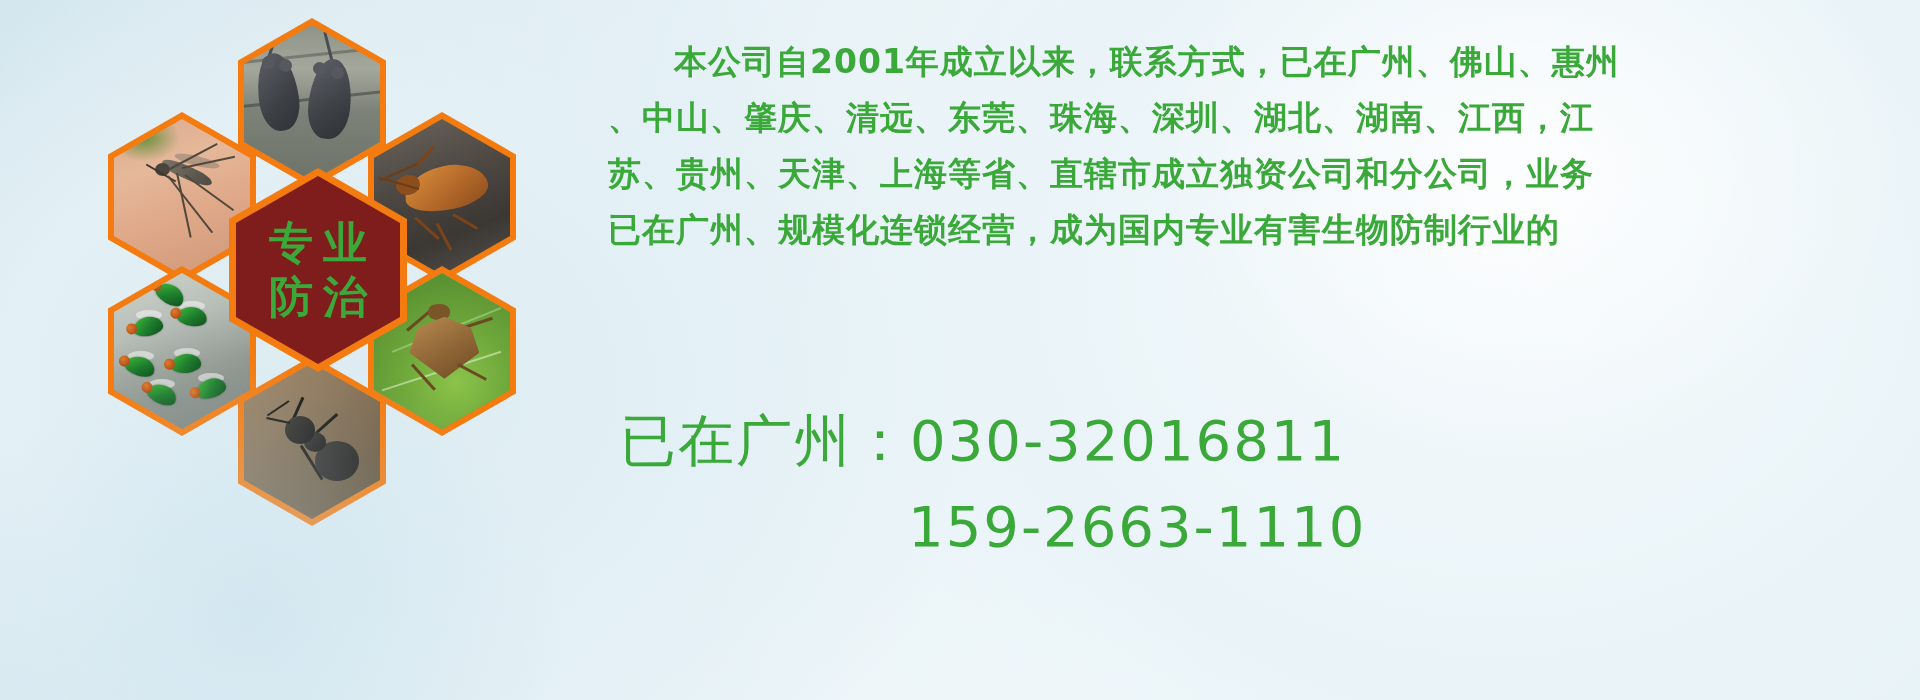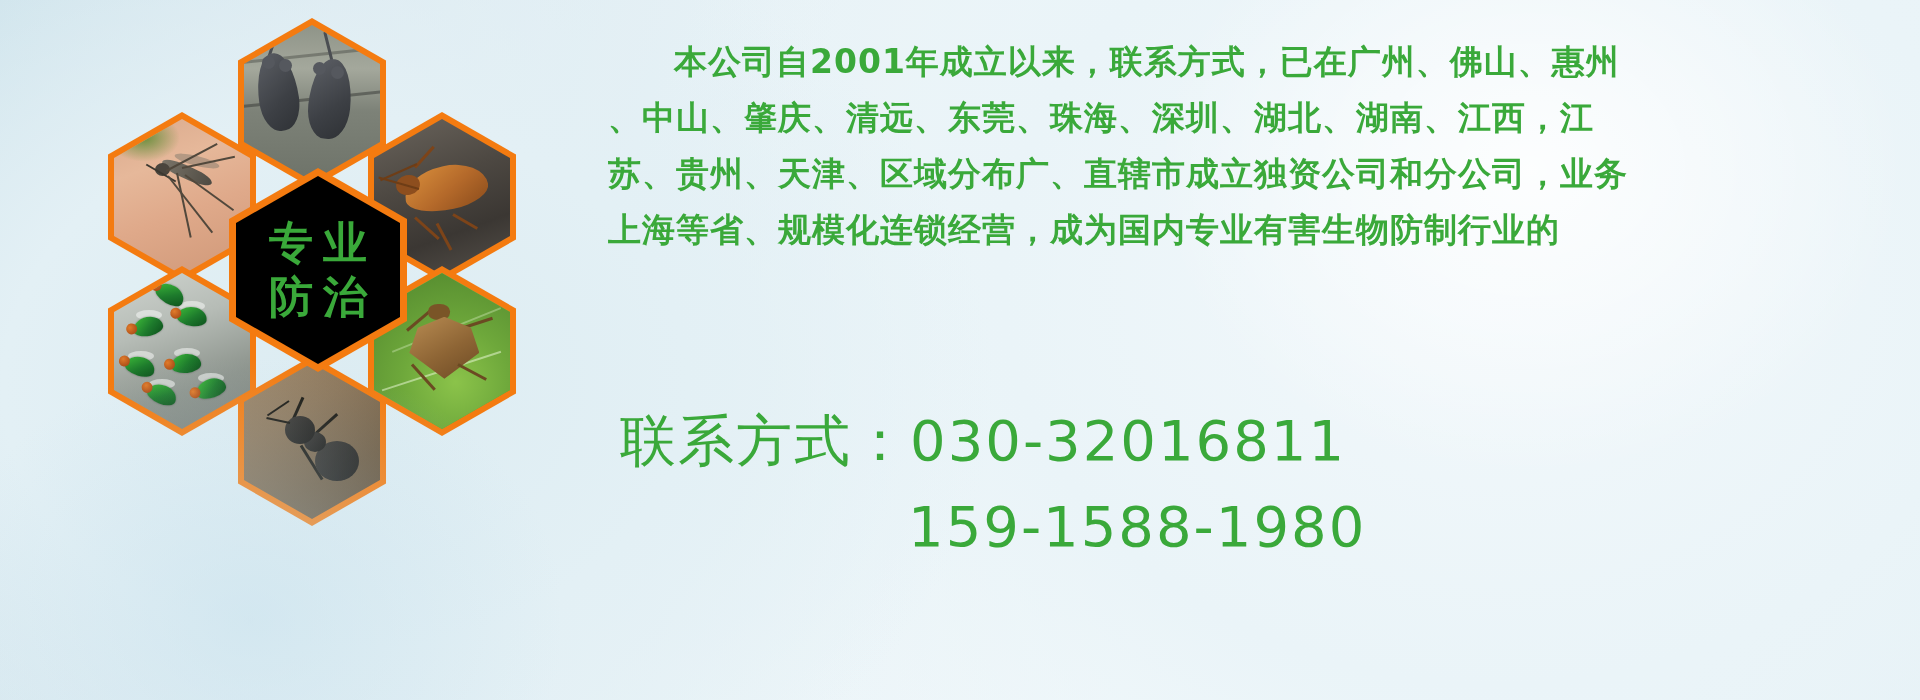--- a/index.html
+++ b/index.html
@@ -43,21 +43,21 @@
   .hex.big .inner{width:164px;height:188px;}
 
   
   .hex-mosquito{left:20px;top:104px;}
   .hex-rats{left:150px;top:10px;}
   .hex-roach{left:280px;top:104px;}
   .hex-flies{left:20px;top:258px;}
   .hex-ant{left:150px;top:348px;}
   .hex-bug{left:280px;top:258px;}
   .hex-label{left:141px;top:160px;width:196px;height:226px;}
-  .hex-label .inner{width:182px;height:210px;background:#000000;
+  .hex-label .inner{width:182px;height:210px;background:#7f1d1d;
     display:flex;flex-direction:column;align-items:center;justify-content:center;gap:10px;}
 
   .hex-title-char{
     color:#3aa93a;font-weight:bold;font-size:44px;line-height:1;
     letter-spacing:10px;text-indent:10px;
     font-family:"DejaVu Sans","Liberation Sans",sans-serif;
   }
 
   
   .ph{position:absolute;inset:0;}
@@ -287,22 +287,22 @@
       <div class="inner">
         <span class="hex-title-char">专业</span>
         <span class="hex-title-char">防治</span>
       </div>
     </div>
   </div>
 
   <div class="copy">
     <div class="para-line indent">本公司自2001年成立以来，联系方式，已在广州、佛山、惠州</div>
     <div class="para-line">、中山、肇庆、清远、东莞、珠海、深圳、湖北、湖南、江西，江</div>
-    <div class="para-line">苏、贵州、天津、区域分布广、直辖市成立独资公司和分公司，业务</div>
-    <div class="para-line">上海等省、规模化连锁经营，成为国内专业有害生物防制行业的</div>
+    <div class="para-line">苏、贵州、天津、上海等省、直辖市成立独资公司和分公司，业务</div>
+    <div class="para-line">已在广州、规模化连锁经营，成为国内专业有害生物防制行业的</div>
   </div>
 
   <div class="contact">
-    <div class="contact-line"><span>联系方式：</span><span>030-32016811</span></div>
-    <div class="contact-line second"><span>159-1588-1980</span></div>
+    <div class="contact-line"><span>已在广州：</span><span>030-32016811</span></div>
+    <div class="contact-line second"><span>159-2663-1110</span></div>
   </div>
 
 </div>
 
 </body></html>

